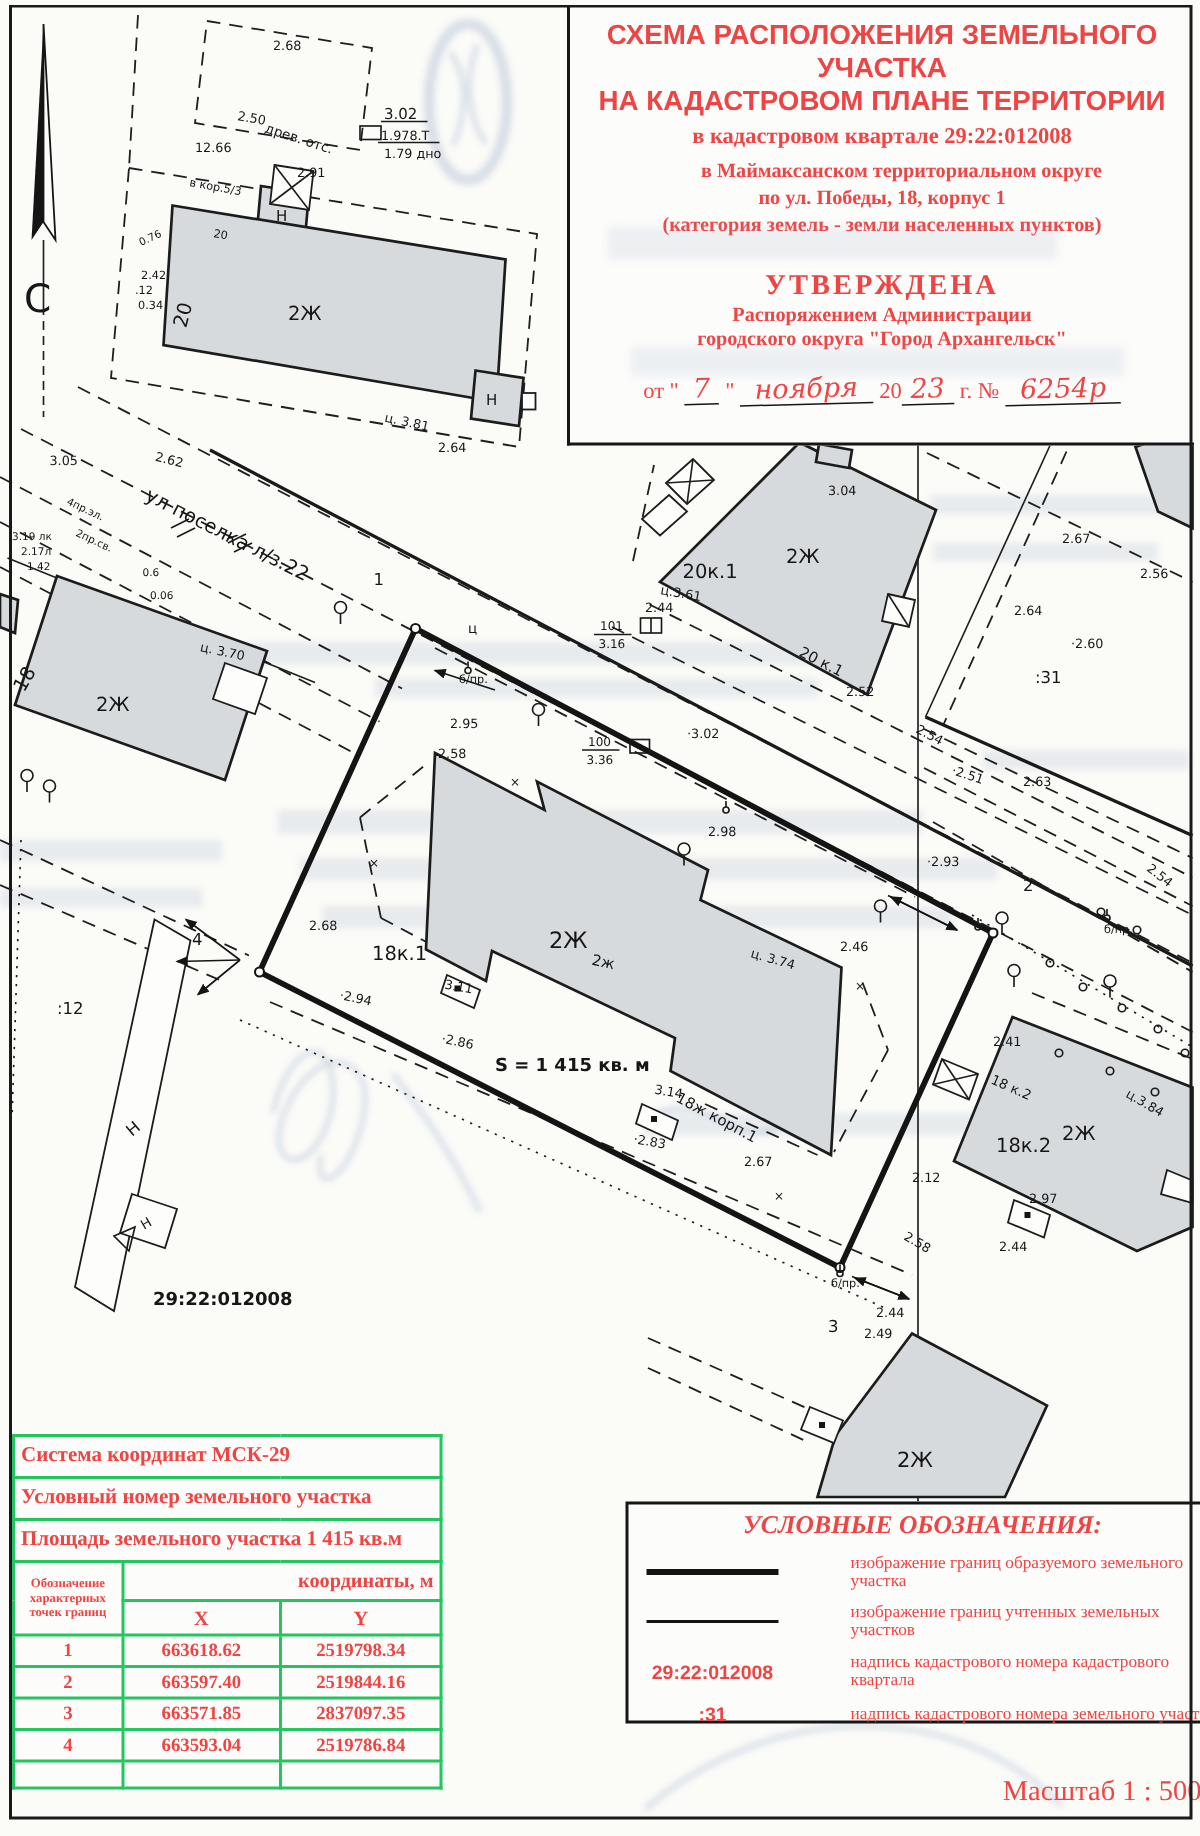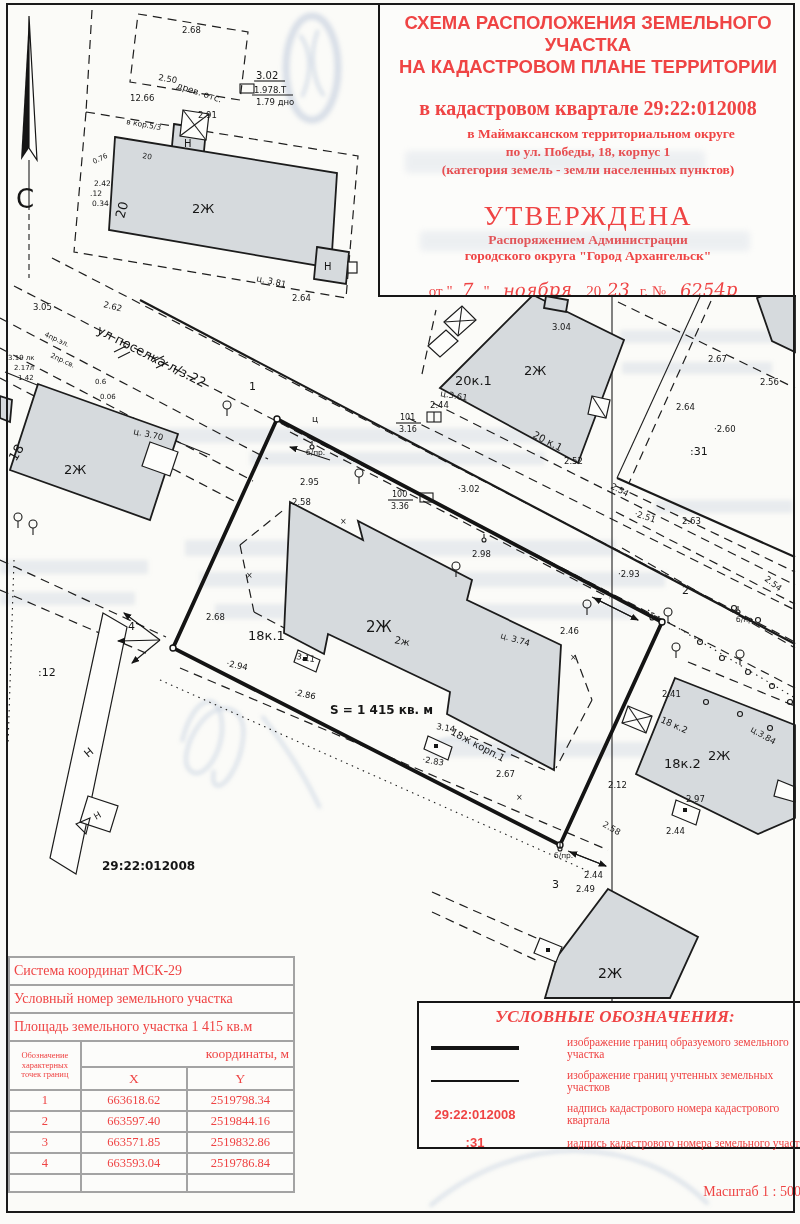--- a/index.html
+++ b/index.html
@@ -22,54 +22,54 @@
   .sym{stroke:#1a1a1a;stroke-width:1.1;fill:none;}
   .ghostbar{fill:#9fb0c9;opacity:0.20;}
   .ghostline{stroke:#9db1cf;stroke-width:2.5;fill:none;opacity:0.5;}
   
   #header-box{position:absolute;left:378px;top:3px;width:416px;height:292px;z-index:10;
         background:#fcfcfa;border-left:2px solid #161616;border-bottom:2px solid #161616;
         text-align:center;overflow:hidden;}
   .ghostdiv{position:absolute;background:#9fb0c9;opacity:0.16;filter:blur(3px);border-radius:3px;}
   .h-title{font-family:Liberation Sans, sans-serif;font-weight:bold;font-size:18.5px;
         line-height:1.2;margin-top:9px;}
-  .h-sub1{font-weight:bold;font-size:20px;margin-top:18px;}
+  .h-sub1{font-weight:bold;font-size:15px;margin-top:4px;}
   .h-sub2{font-weight:bold;font-size:13.5px;margin-top:6px;padding-left:26px;}
   .h-sub3{font-weight:bold;font-size:13.5px;margin-top:2px;}
-  .h-approved{font-weight:normal;font-size:28px;letter-spacing:2px;margin-top:22px;}
+  .h-approved{font-weight:bold;font-size:19px;letter-spacing:2px;margin-top:22px;}
   .h-app-line{font-weight:bold;font-size:13.5px;line-height:1.25;}
   .h-date{font-size:15px;margin-top:16px;white-space:nowrap;}
   .hand{font-family:"DejaVu Serif",serif;font-style:italic;font-size:18px;
         display:inline-block;border-bottom:1.4px solid #161616;padding:0 10px;
         transform:rotate(-1.5deg);line-height:1;}
   .hand.sm{padding:0 6px;}
   
   #coords-table{position:absolute;left:8px;top:956px;z-index:10;background:#fcfcfa;}
   #coords-table table{border-collapse:collapse;width:287px;}
-  #coords-table td{border:2px solid #a3a3a3;font-weight:normal;padding:2px 4px;}
+  #coords-table td{border:2px solid #22c55e;font-weight:bold;padding:2px 4px;}
   td.full{font-size:14px;height:22px;}
   td.pt{font-size:8.5px;width:66px;text-align:center;line-height:1.15;padding:1px;}
   td.co{font-size:13.5px;text-align:right;height:20px;}
   td.xy{font-size:13.5px;text-align:center;height:17px;width:108px;}
   tr.d td{border-top:none;border-bottom:none;text-align:center;font-size:12.5px;
         height:15px;padding:0 4px;}
   tr.pad td{border-top:none;height:12px;}
   
   #legend-box{position:absolute;left:417px;top:1001px;width:392px;height:144px;z-index:10;
         background:#fcfcfa;border:2.5px solid #161616;}
   .lg-title{font-style:italic;font-weight:bold;font-size:17px;text-align:center;margin-top:4px;}
   .lg-row{display:flex;align-items:center;margin-top:9px;gap:36px;}
   .lg-sym{width:112px;display:flex;justify-content:center;align-items:center;
         font-family:"Liberation Sans",sans-serif;font-weight:bold;font-size:13px;flex:none;}
   .lg-line-thick{width:88px;height:3.5px;background:#141414;}
   .lg-line-thin{width:88px;height:1.8px;background:#141414;}
   .lg-label{font-size:11.5px;}
   
   #scale-label{position:absolute;left:651px;top:1184px;width:150px;text-align:right;
-        font-size:14px;z-index:10;}
+        font-size:19px;z-index:10;}
 </style>
 </head>
 <body>
 
 <div id="page">
 
   <svg id="map-svg" width="800" height="1224" viewBox="0 0 800 1224">
     <defs>
       <marker id="ah" markerWidth="9" markerHeight="8" refX="6.5" refY="3" orient="auto">
         <path d="M0,0 L7.5,3 L0,6 Z" fill="#151515"></path>
@@ -423,21 +423,21 @@
         <td>2519798.34</td>
       </tr>
       <tr class="d">
         <td>2</td>
         <td>663597.40</td>
         <td>2519844.16</td>
       </tr>
       <tr class="d">
         <td>3</td>
         <td>663571.85</td>
-        <td>2519832.86</td>
+        <td>2837097.35</td>
       </tr>
       <tr class="d">
         <td>4</td>
         <td>663593.04</td>
         <td>2519786.84</td>
       </tr>
       <tr class="pad">
             <td></td>
             <td></td>
             <td></td>

